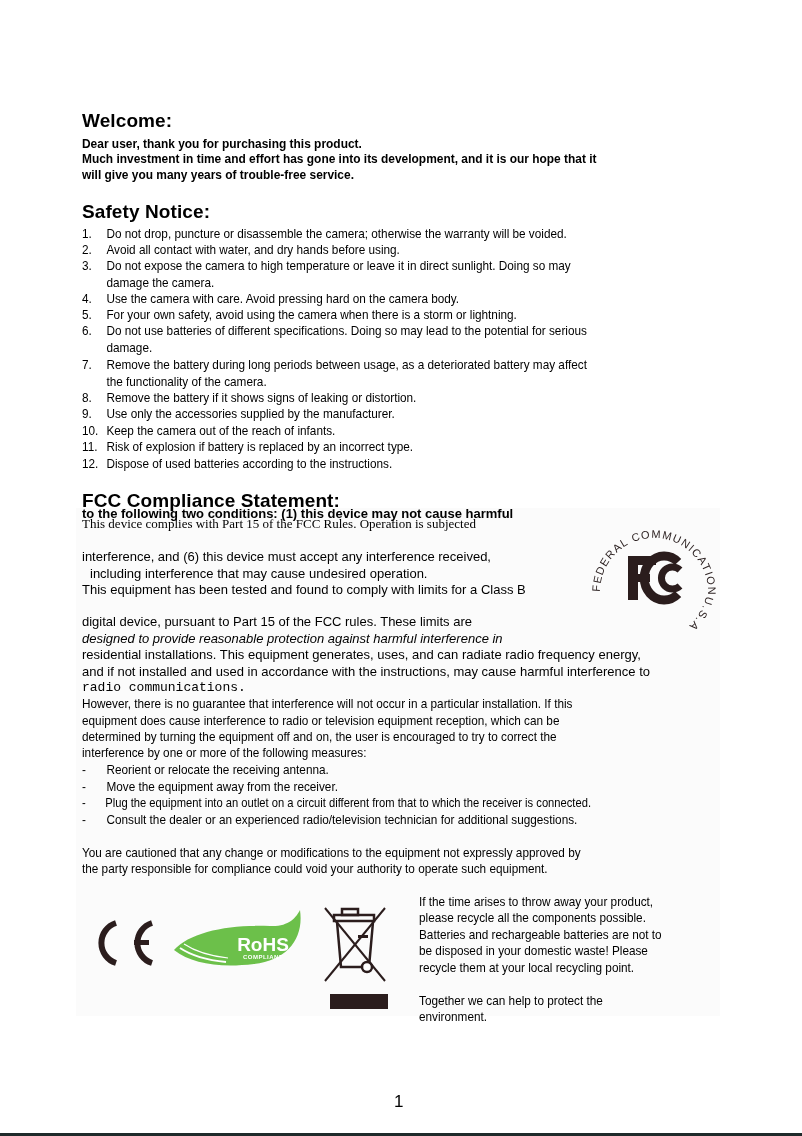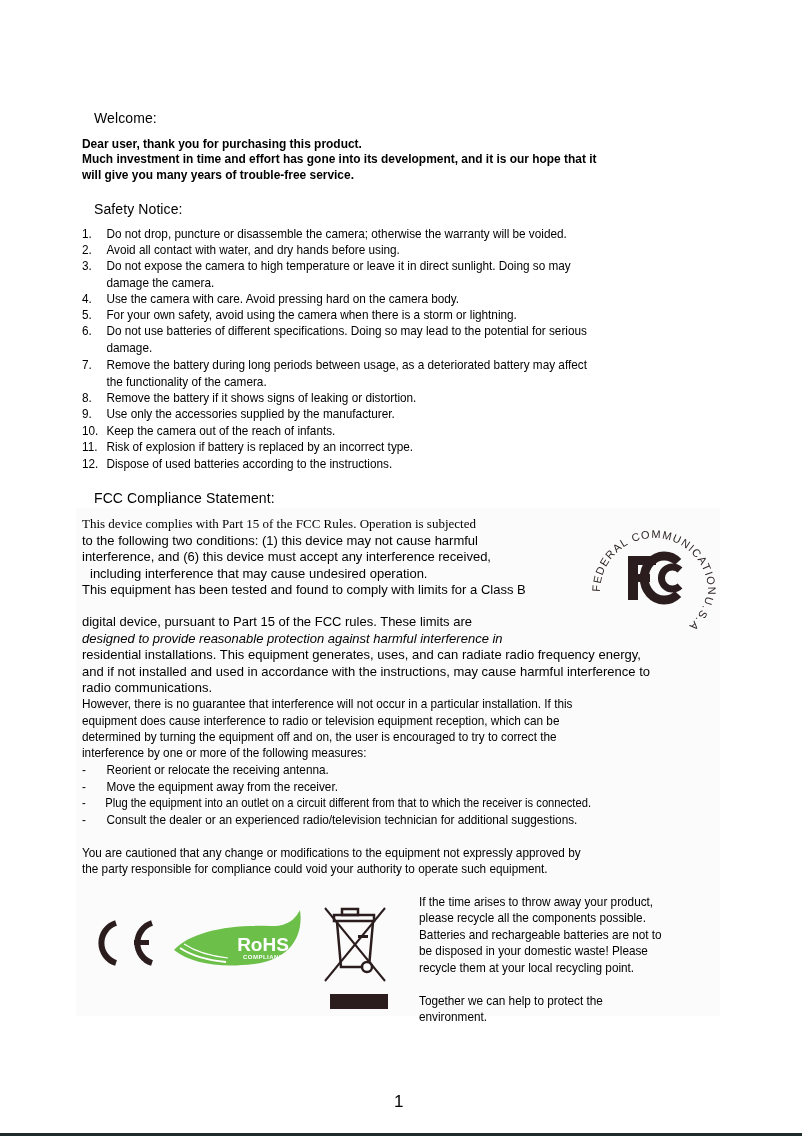--- a/index.html
+++ b/index.html
@@ -9,21 +9,21 @@
       font-family: "Liberation Sans", sans-serif;
     }
     .page-bottom-rule {
       position: absolute; left: 0; top: 1133px; width: 802px; height: 3px; background: #1f2a2a;
     }
     .shade {
       position: absolute; left: 76px; top: 508px; width: 644px; height: 508px;
       background: #fbfbfb;
     }
     .abs { position: absolute; white-space: nowrap; }
-    .h2 { font-weight: normal; font-size: 14px; letter-spacing: 0.1px; margin-left: 12px; }
+    .h2 { font-weight: bold; font-size: 19px; letter-spacing: 0.1px; }
     .bold-line { font-weight: bold; font-size: 13.2px; transform-origin: left top; }
     .body-line { font-size: 13px; }
     .narrow { transform: scaleX(0.905); transform-origin: left top; }
     .narrow2 { transform: scaleX(0.86); transform-origin: left top; }
     .list-item { position: absolute; left: 82px; font-size: 13px; }
     .list-num { position: absolute; left: 0; top: 0; }
     .list-text { position: absolute; left: 27px; top: 0; white-space: nowrap; }
     .list-text .l { display: block; line-height: 16.5px; }
     .dash-item { position: absolute; left: 82px; font-size: 13px; }
     .page-num { position: absolute; left: 394px; top: 1092px; font-size: 17px; }
@@ -115,30 +115,30 @@
     <span class="list-num">12.</span>
     <span class="list-text">
         <span class="l">Dispose of used batteries according to the instructions.</span>
       </span>
   </div>
 </div>
 
 <div class="abs h2" style="left:82px; top:490px;">FCC Compliance Statement:</div>
 
 <div class="abs body-line" style="left:82px; top:516px;font-family:Liberation Serif, serif;">This device complies with Part 15 of the FCC Rules. Operation is subjected</div>
-<div class="abs body-line" style="left:82px; top:533px;">to the following two conditions: (1) this device may not cause harmful</div>
+<div class="abs body-line" style="left:82px; top:506px;font-weight:bold;">to the following two conditions: (1) this device may not cause harmful</div>
 <div class="abs body-line" style="left:82px; top:549px;">interference, and (6) this device must accept any interference received,</div>
 <div class="abs body-line" style="left:82px; top:566px;padding-left:8px;">including interference that may cause undesired operation.</div>
 
 <div class="abs body-line" style="left:82px; top:582px;">This equipment has been tested and found to comply with limits for a Class B</div>
 <div class="abs body-line" style="left:82px; top:614px;">digital device, pursuant to Part 15 of the FCC rules. These limits are</div>
 <div class="abs body-line" style="left:82px; top:631px;font-style:italic;">designed to provide reasonable protection against harmful interference in</div>
 <div class="abs body-line" style="left:82px; top:647px;">residential installations. This equipment generates, uses, and can radiate radio frequency energy,</div>
 <div class="abs body-line" style="left:82px; top:664px;">and if not installed and used in accordance with the instructions, may cause harmful interference to</div>
-<div class="abs body-line" style="left:82px; top:680px;">radio communications.</div>
+<div class="abs body-line" style="left:82px; top:680px;font-family:Liberation Mono, monospace;">radio communications.</div>
 <div class="abs body-line narrow" style="left:82px; top:696px;">However, there is no guarantee that interference will not occur in a particular installation. If this</div>
 <div class="abs body-line narrow" style="left:82px; top:713px;">equipment does cause interference to radio or television equipment reception, which can be</div>
 <div class="abs body-line narrow" style="left:82px; top:729px;">determined by turning the equipment off and on, the user is encouraged to try to correct the</div>
 <div class="abs body-line narrow" style="left:82px; top:745px;">interference by one or more of the following measures:</div>
 
 <div>
   <div class="dash-item narrow" style="top:762px;">
     <span class="list-num">-</span>
     <span class="list-text">Reorient or relocate the receiving antenna.</span>
   </div>

